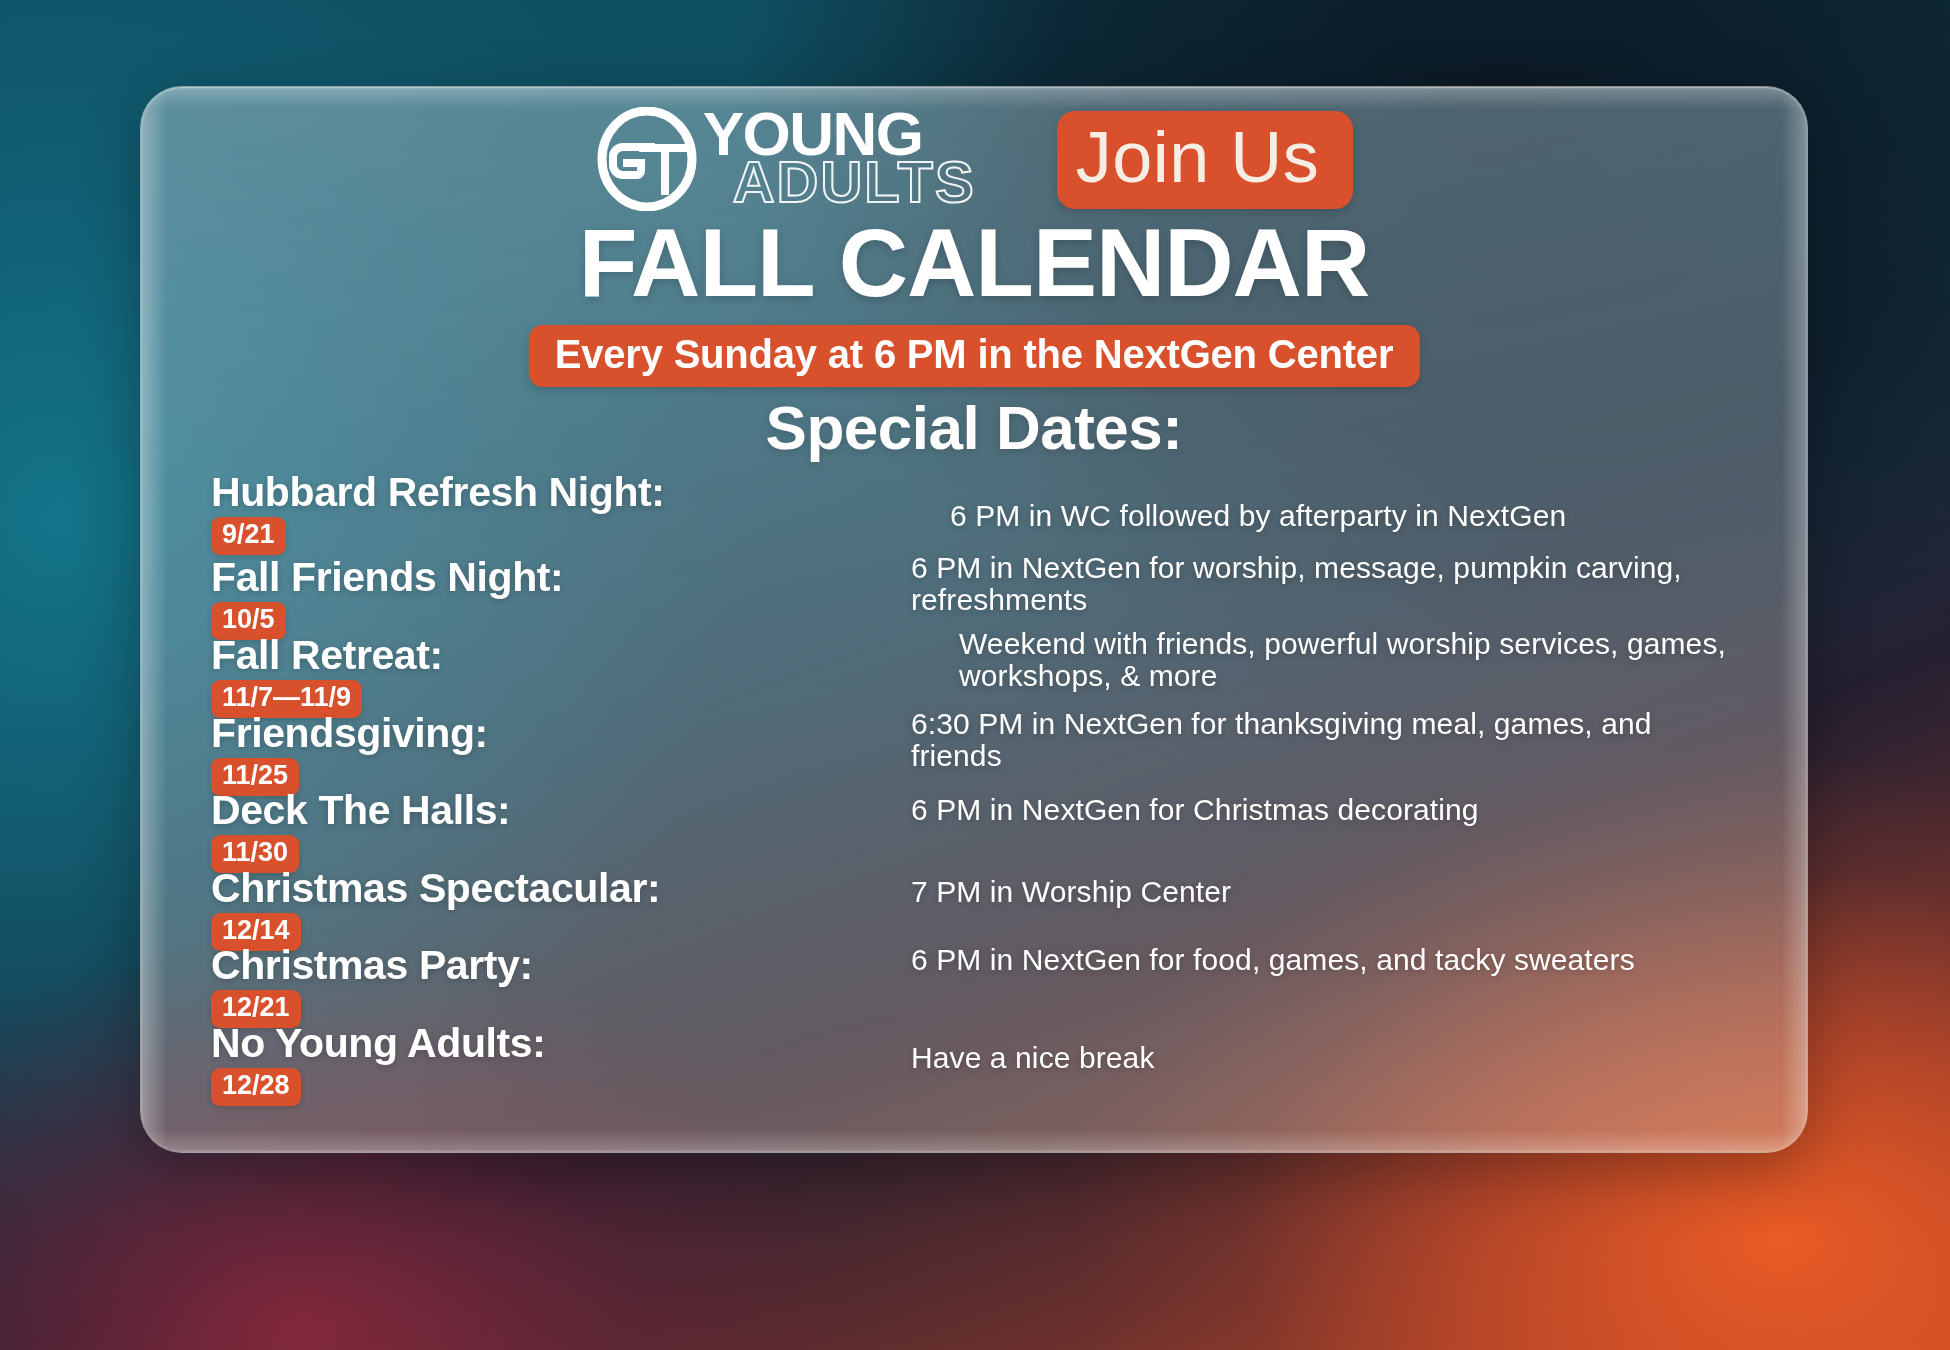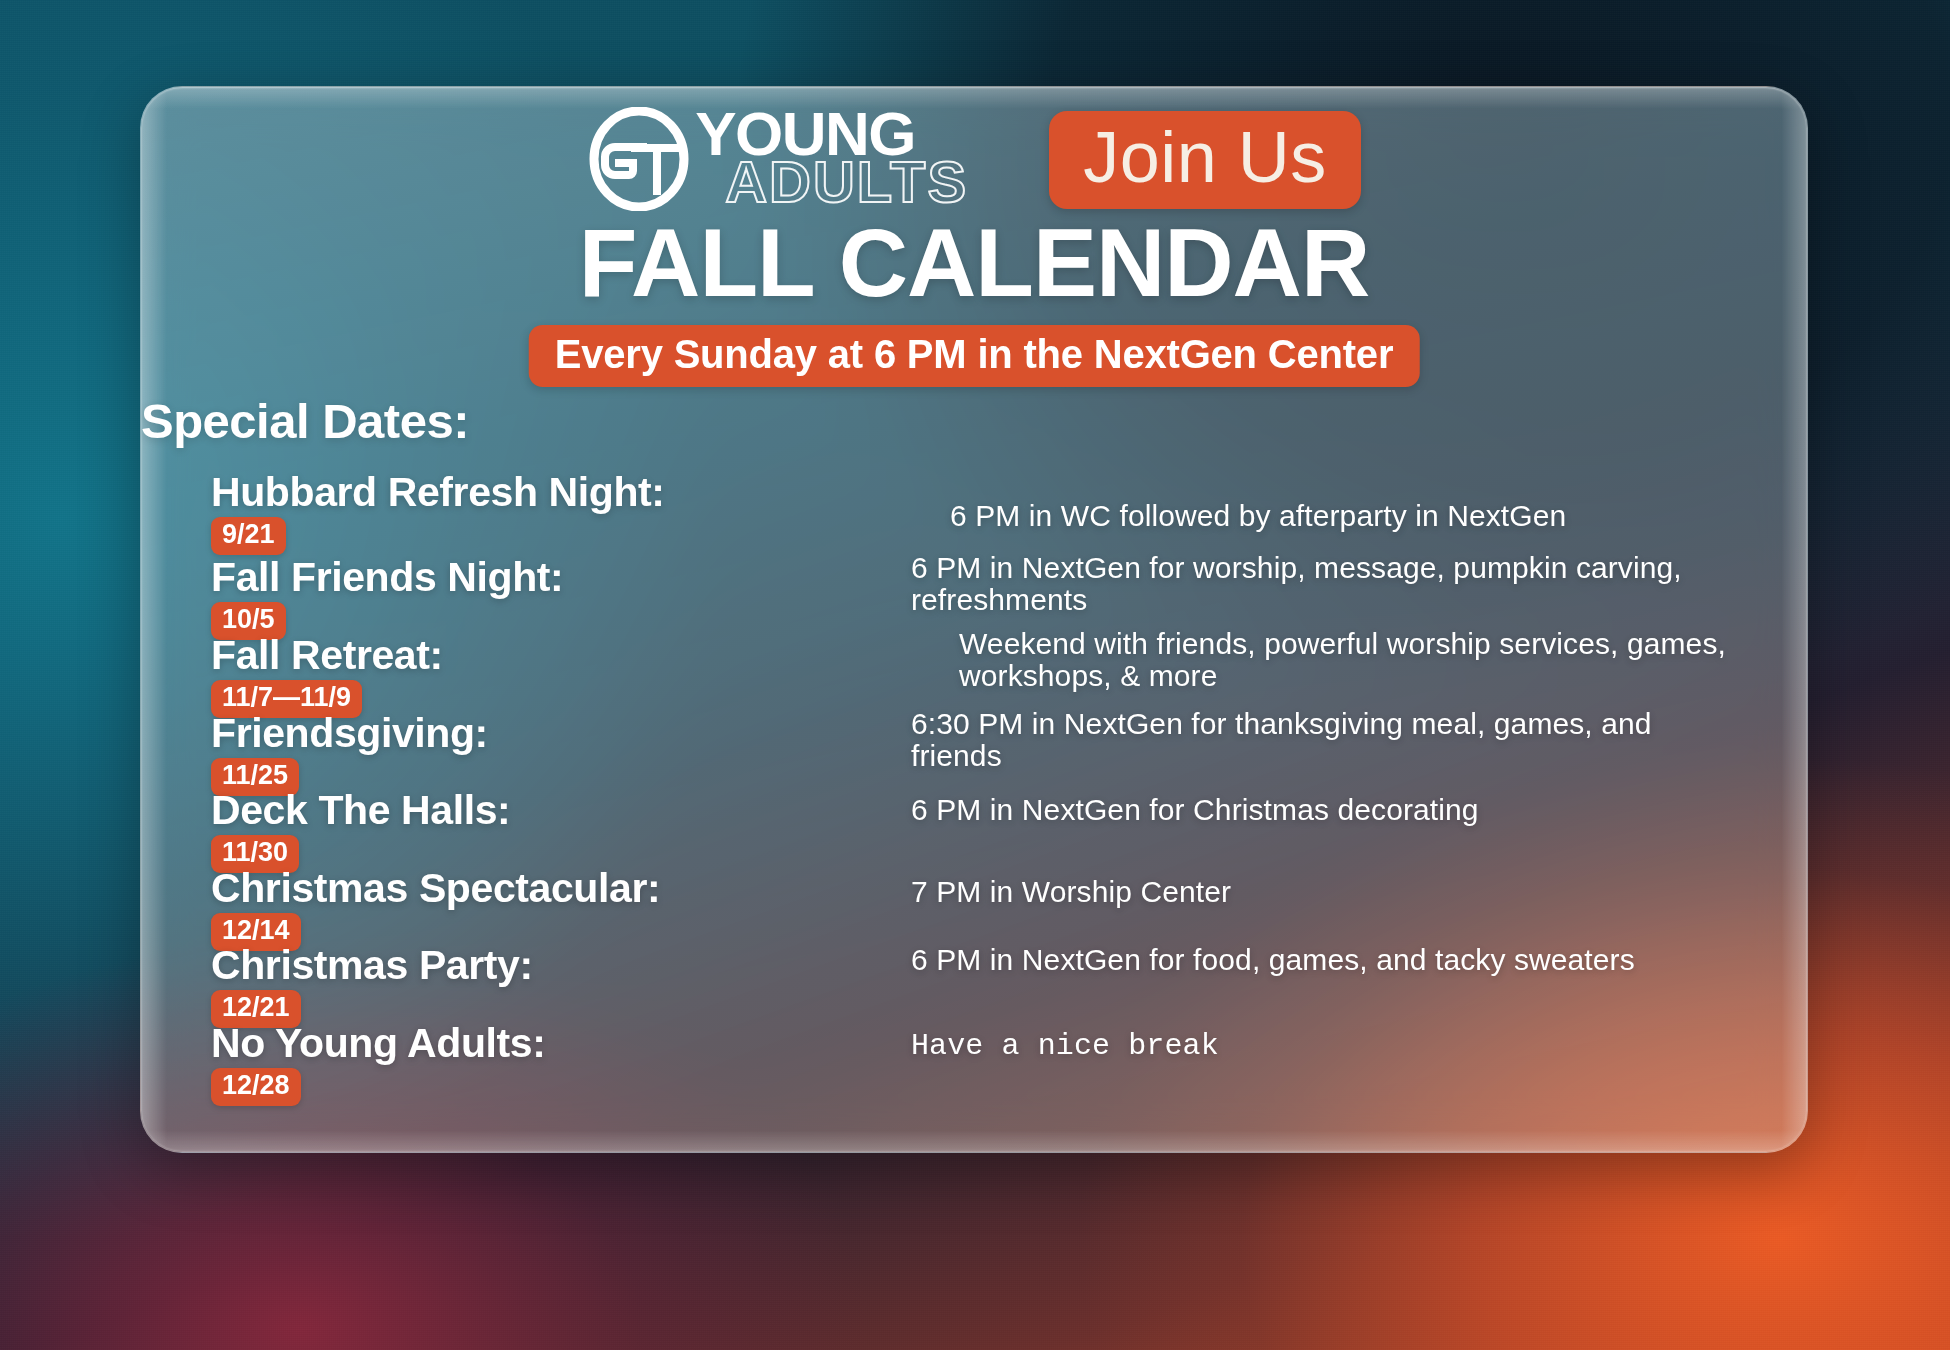--- a/index.html
+++ b/index.html
@@ -82,21 +82,21 @@
     font-size:58px; font-weight:700; letter-spacing:2px;
     line-height:1; white-space:nowrap;
     color:transparent;
     -webkit-text-stroke:2px rgba(255,255,255,0.92);
   }
 
   .join-badge {
     position:relative; top:6px; margin-left:-8px;
     background:#d9512c;
     border-radius:18px;
-    padding:10px 34px 16px 34px;
+    padding:10px 34px 16px 19px;
     font-size:72px; font-weight:400;
     color:#f6eee4; line-height:1;
     letter-spacing:.5px;
     white-space:nowrap;
     box-shadow:0 3px 10px rgba(0,0,0,.18);
   }
 
   .fall-title {
     position:absolute; left:0; right:0; top:128px;
     text-align:center;
@@ -113,22 +113,22 @@
     border-radius:14px;
     padding:9px 26px 13px 26px;
     font-size:40px; font-weight:700;
     color:#ffffff; line-height:1;
     white-space:nowrap; letter-spacing:-0.2px;
     box-shadow:0 3px 10px rgba(0,0,0,.16);
   }
 
   .special-dates {
     position:absolute; left:0; right:0; top:310px;
-    text-align:left;
-    font-size:49px; font-weight:700;
+    text-align:center;
+    font-size:62px; font-weight:700;
     color:#ffffff; line-height:1;
     letter-spacing:-0.5px;
     text-shadow:0 2px 8px rgba(0,0,0,.16);
   }
 
   
   #events {
     position:absolute;
     left:70px; top:385px;
     width:1530px;
@@ -221,19 +221,19 @@
           <div class="ev" style="position: absolute; left: 0px; top: 396px; width: 100%;">
             <div class="ev-left"><div class="ev-name">Christmas Spectacular:</div><div class="ev-date">12/14</div></div>
             <div class="ev-desc" style="margin-top: 4px;">7 PM in Worship Center</div>
           </div>
           <div class="ev" style="position: absolute; left: 0px; top: 473px; width: 100%;">
             <div class="ev-left"><div class="ev-name">Christmas Party:</div><div class="ev-date">12/21</div></div>
             <div class="ev-desc" style="margin-top: -5px;">6 PM in NextGen for food, games, and tacky sweaters</div>
           </div>
           <div class="ev" style="position: absolute; left: 0px; top: 551px; width: 100%;">
             <div class="ev-left"><div class="ev-name">No Young Adults:</div><div class="ev-date">12/28</div></div>
-            <div class="ev-desc" style="margin-top: 4px; font-family: Liberation Mono, monospace;">Have a nice break</div>
+            <div class="ev-desc" style="margin-top: 15px;">Have a nice break</div>
           </div>
         </div>
 
     </div>
   </div>
 </div>
 
 </body></html>

